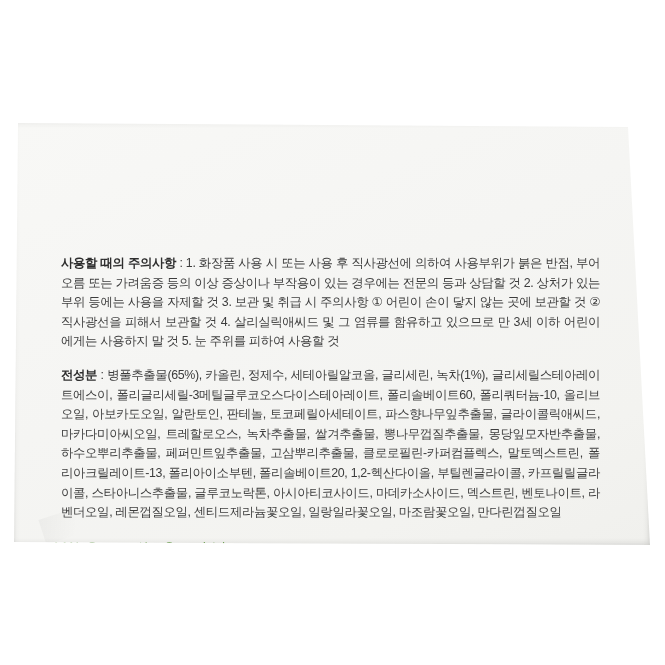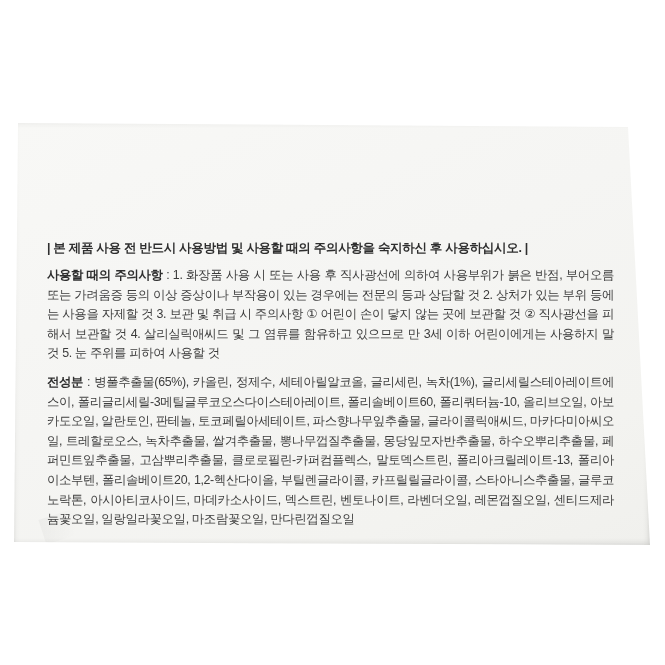--- a/index.html
+++ b/index.html
@@ -55,21 +55,21 @@
     letter-spacing: -0.3px;
     white-space: nowrap;
     margin: 0 0 9px 0;
   }
   .para {
     font-size: 12.4px;
     line-height: 19.6px;
     letter-spacing: -0.35px;
     text-align: justify;
     word-break: break-all;
-    margin: 0;
+    margin: 14px;
     color: #3c3c3c;
   }
   .para.ingredients { margin-top: 9px; }
   .para .plabel {
     font-weight: bold;
     color: #2e2e2e;
   }
   .company {
     margin-top: 17px;
     padding-left: 5px;
@@ -85,21 +85,20 @@
     color: #474747;
   }
 </style>
 </head>
 <body>
 
 <div class="stage">
   <div class="box">
     <div class="label">
 
-      <div class="notice">| 본 제품 사용 전 반드시 사용방법 및 사용할 때의 주의사항을 숙지하신 후 사용하십시오. |</div>
 
       <p class="para precautions"><span class="plabel">사용할 때의 주의사항</span><span> : </span><span>1. 화장품 사용 시 또는 사용 후 직사광선에 의하여 사용부위가 붉은 반점, 부어오름 또는 가려움증 등의 이상 증상이나 부작용이 있는 경우에는 전문의 등과 상담할 것 2. 상처가 있는 부위 등에는 사용을 자제할 것 3. 보관 및 취급 시 주의사항 ① 어린이 손이 닿지 않는 곳에 보관할 것 ② 직사광선을 피해서 보관할 것 4. 살리실릭애씨드 및 그 염류를 함유하고 있으므로 만 3세 이하 어린이에게는 사용하지 말 것 5. 눈 주위를 피하여 사용할 것</span></p>
 
       <p class="para ingredients"><span class="plabel">전성분</span><span> : </span><span>병풀추출물(65%), 카올린, 정제수, 세테아릴알코올, 글리세린, 녹차(1%), 글리세릴스테아레이트에스이, 폴리글리세릴-3메틸글루코오스다이스테아레이트, 폴리솔베이트60, 폴리쿼터늄-10, 올리브오일, 아보카도오일, 알란토인, 판테놀, 토코페릴아세테이트, 파스향나무잎추출물, 글라이콜릭애씨드, 마카다미아씨오일, 트레할로오스, 녹차추출물, 쌀겨추출물, 뽕나무껍질추출물, 몽당잎모자반추출물, 하수오뿌리추출물, 페퍼민트잎추출물, 고삼뿌리추출물, 클로로필린-카퍼컴플렉스, 말토덱스트린, 폴리아크릴레이트-13, 폴리아이소부텐, 폴리솔베이트20, 1,2-헥산다이올, 부틸렌글라이콜, 카프릴릴글라이콜, 스타아니스추출물, 글루코노락톤, 아시아티코사이드, 마데카소사이드, 덱스트린, 벤토나이트, 라벤더오일, 레몬껍질오일, 센티드제라늄꽃오일, 일랑일라꽃오일, 마조람꽃오일, 만다린껍질오일</span></p>
 
       <div class="company">AMI Cosmetic Co., Ltd.</div>
 
       <div class="address">3F, 17, Eonju-ro 149-gil, Gangnam-gu, Seoul, Republic of Korea</div>
 
     </div>

